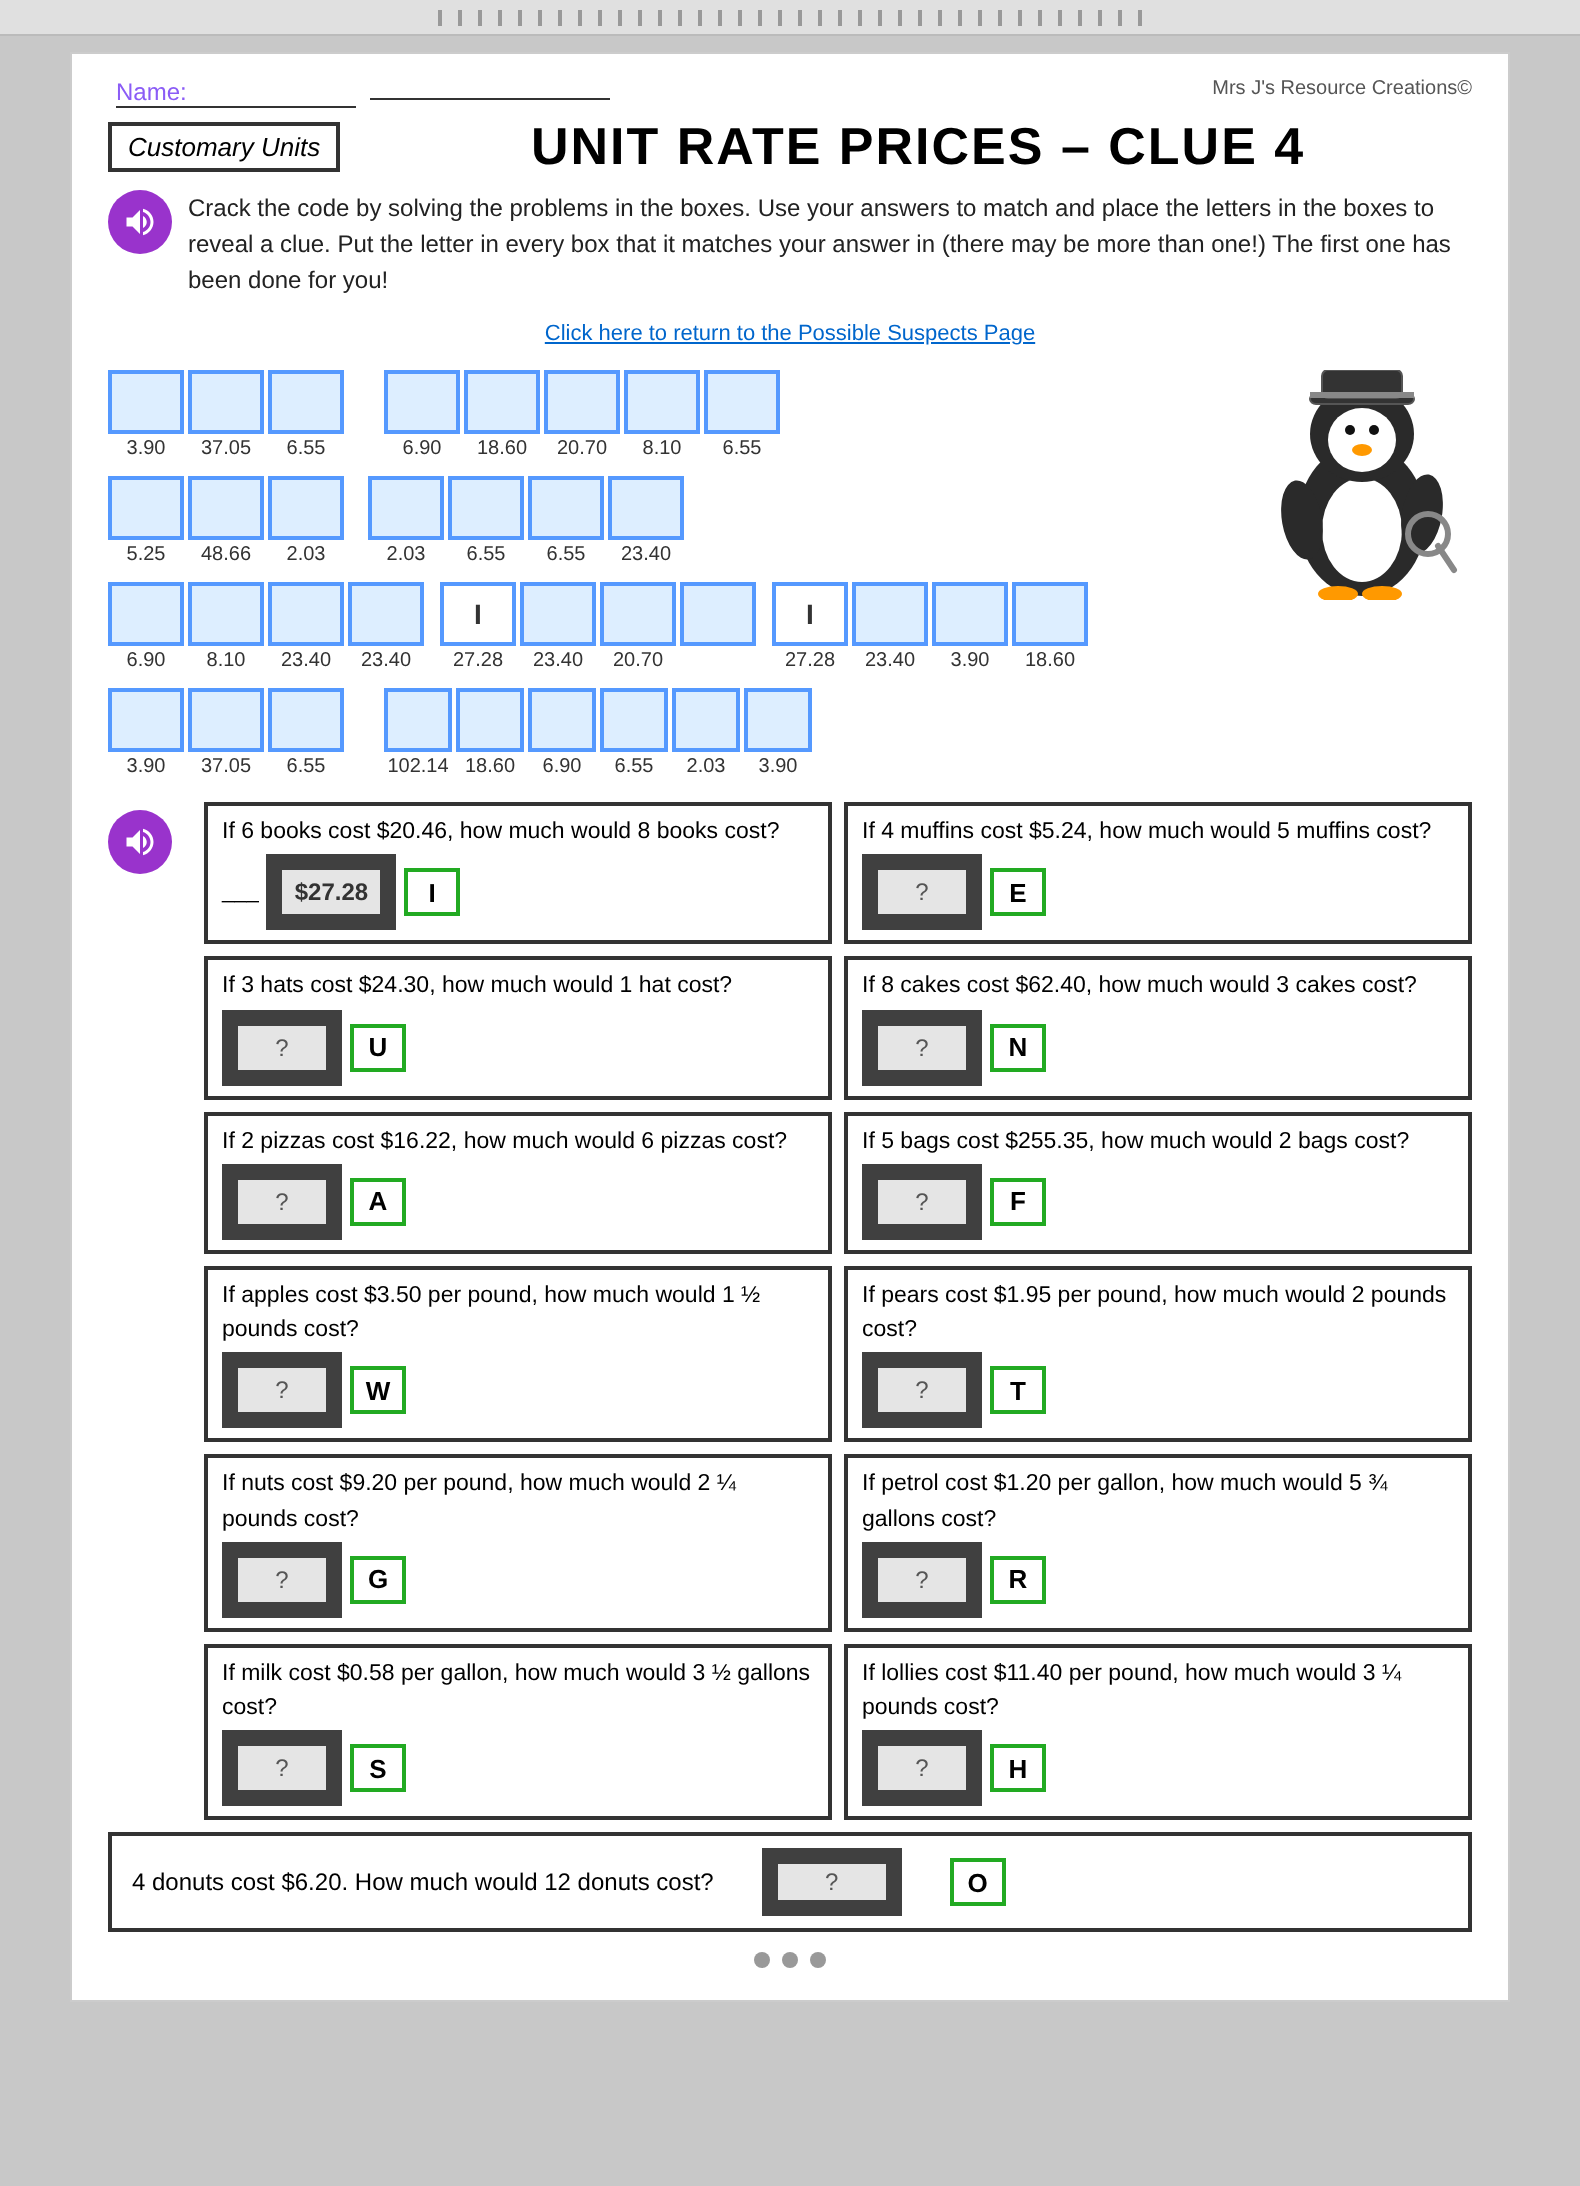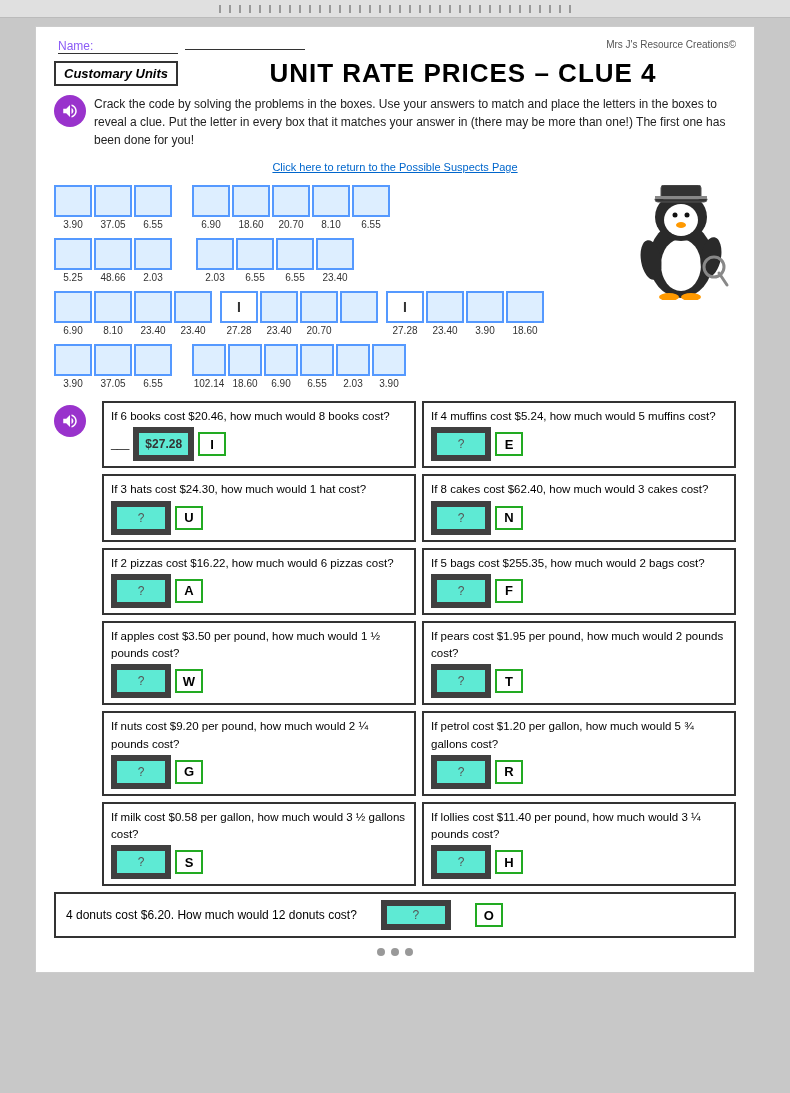--- a/index.html
+++ b/index.html
@@ -59,21 +59,21 @@
       display: flex;
       align-items: center;
       margin-bottom: 6px;
       gap: 12px;
     }
     .customary-badge {
       border: 2px solid #333;
       padding: 3px 8px;
       font-style: italic;
       font-size: 13px;
-      font-weight: bold;
+      font-weight: normal;
       white-space: nowrap;
     }
     .main-title {
       font-size: 26px;
       font-weight: 900;
       text-align: center;
       flex: 1;
       letter-spacing: 1px;
     }
     .instructions-row {
@@ -188,26 +188,26 @@
       line-height: 1.5;
       background: white;
     }
     .problem-card .answer-row {
       display: flex;
       align-items: center;
       gap: 4px;
       margin-top: 2px;
     }
     .answer-box {
-      border: 6px solid #404040;
+      border: 8px solid #404040;
       padding: 2px 6px;
       min-width: 60px;
       font-size: 12px;
       text-align: center;
-      background: #5eead4;
+      background: #e5e5e5;
     }
     .answer-box.filled-answer {
       font-weight: bold;
       color: #333;
     }
     .letter-answer-box {
       border: 2px solid #22aa22;
       width: 28px;
       height: 24px;
       display: flex;
@@ -355,21 +355,21 @@
           <div class="num-labels">
             <div class="num-label">6.90</div>
             <div class="num-label">18.60</div>
             <div class="num-label">20.70</div>
             <div class="num-label">8.10</div>
             <div class="num-label">6.55</div>
           </div>
         </div>
       </div>
 
-      <div style="display:flex; gap:24px; margin-bottom:8px;">
+      <div style="display:flex; gap:12px; margin-bottom:8px;">
 
         <div>
           <div class="boxes-row">
             <div class="letter-box"></div>
             <div class="letter-box"></div>
             <div class="letter-box"></div>
           </div>
           <div class="num-labels">
             <div class="num-label">5.25</div>
             <div class="num-label">48.66</div>

